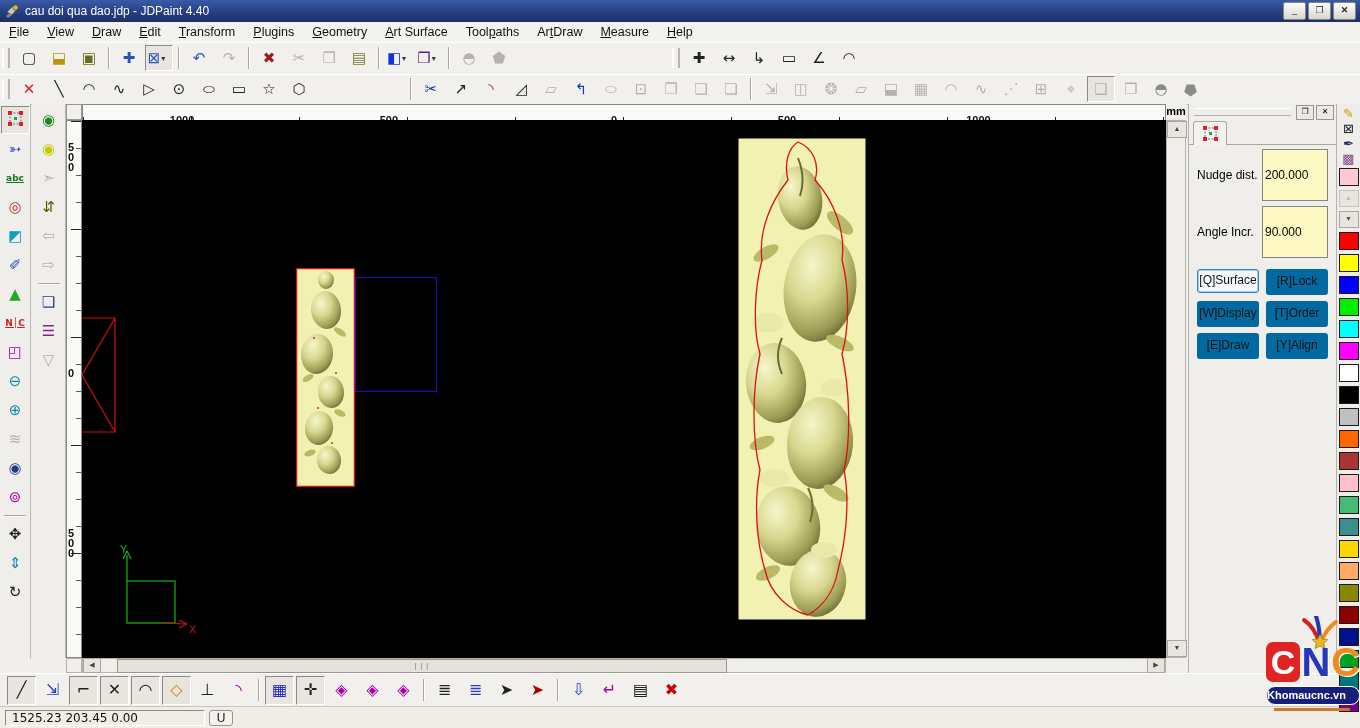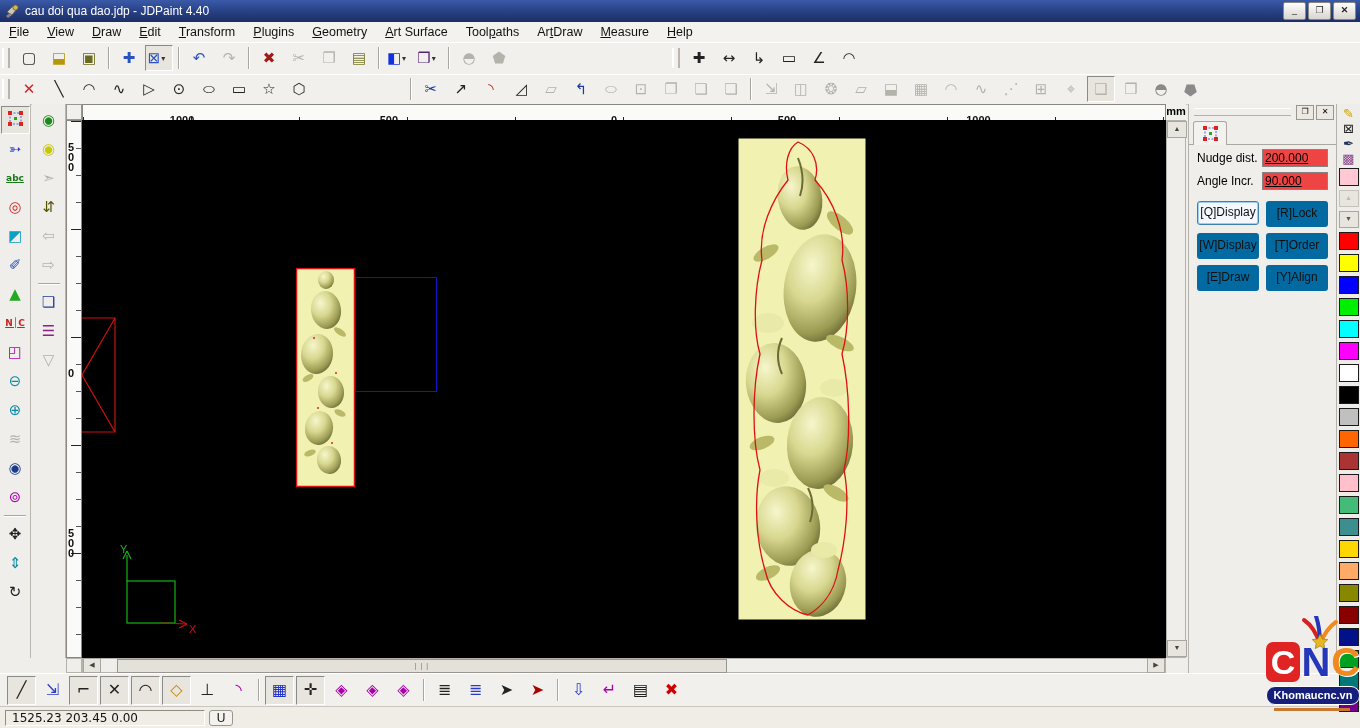--- a/index.html
+++ b/index.html
@@ -92,21 +92,21 @@
   
   #panel{left:1188px;top:104px;width:148px;height:569px;background:#f0eeea;border-left:1px solid #b5b2ac;box-sizing:border-box;}
   #phead{height:16px;display:flex;align-items:center;padding:0 2px;}
   .pgrip{flex:1;height:6px;border-top:1px solid #fff;border-bottom:1px solid #b5b2ac;margin:0 3px;}
   .phbtn{width:16px;height:13px;background:#ece9e3;border:1px solid #9a968f;font-size:8px;
     line-height:12px;text-align:center;margin-left:2px;}
   #ptabs{height:24px;border-bottom:1px solid #aaa7a1;padding-left:4px;}
   #ptab{display:inline-flex;align-items:center;justify-content:center;width:32px;height:23px;
     background:#f4f2ee;border:1px solid #aaa7a1;border-bottom:none;border-radius:3px 3px 0 0;margin-top:1px;}
   .prow{display:flex;justify-content:space-between;align-items:center;padding:4px 8px 1px 8px;font-size:12px;}
-  .pinput{width:60px;height:16px;border:1px solid #848484;background:#ef4444;font:12px "Liberation Sans",sans-serif;padding:0 2px;text-decoration:underline;}
+  .pinput{width:60px;height:16px;border:1px solid #848484;background:#fef9c3;font:12px "Liberation Sans",sans-serif;padding:17px 2px;}
   #pbtns{display:grid;grid-template-columns:1fr 1fr;gap:6px 7px;margin:10px 8px;}
   .pbtn{height:22px;font:12px "Liberation Sans",sans-serif;background:#0369a1;
     border:2px solid #0369a1;border-radius:3px;text-align:center;line-height:20px;color:#111;}
   .pbtn.focus{border:1px solid #3c7fb1;box-shadow:0 0 0 1px #9ecef0 inset;background:#f4f8fc;}
   
   #cstrip{left:1336px;top:104px;width:24px;height:569px;background:#efedE9;border-left:1px solid #b5b2ac;
     box-sizing:border-box;display:flex;flex-direction:column;align-items:center;padding-top:2px;}
   #cstrip .tbtn{width:21px;height:19px;min-width:21px;margin:0;}
   #cstrip .tbtn .g{font-size:13px;}
   .cswatch{width:18px;height:16px;border:1px solid #1a1a1a;margin:2px 0;flex:none;}
@@ -116,21 +116,21 @@
   
   #logo{right:0;top:620px;width:94px;height:100px;z-index:60;}
   #logo .burst{position:absolute;left:34px;top:-4px;width:40px;height:34px;}
   #logo .letters{position:absolute;left:0;top:22px;width:94px;display:flex;align-items:flex-end;justify-content:center;}
   .lC1{background:#e02424;color:#fff;font:900 34px "Liberation Sans",sans-serif;border-radius:7px;
     padding:0 5px;line-height:40px;}
   .lN{color:#2437b8;font:900 40px "Liberation Sans",sans-serif;line-height:40px;margin:0 1px;text-shadow:1px 1px 0 #fff;}
   .lC2{color:#f08a1e;font:900 40px "Liberation Sans",sans-serif;line-height:40px;text-shadow:1px 1px 0 #fff;}
   #logo .banner{position:absolute;left:0;top:66px;width:92px;height:17px;background:#16207a;
     border:1px solid #fff;border-radius:9px;color:#fff;font:bold 11px "Liberation Sans",sans-serif;
-    text-align:center;line-height:16px;}
+    line-height:16px;}
   #logo .uline{position:absolute;left:8px;top:88px;width:76px;height:3px;background:#c87830;}
 </style>
 </head>
 <body>
 
 <div id="titlebar" class="abs">
   <svg id="appicon" viewBox="0 0 16 16">
     <path d="M3 9 L9 3 L13 6 L8 12 Z" fill="#c9c6be" stroke="#55534e" stroke-width="0.8"></path>
     <circle cx="11.5" cy="4.5" r="2.6" fill="#d4b84a" stroke="#6b5a14" stroke-width="0.8"></circle>
     <path d="M2 13 L6 10 L8 12 L4 15 Z" fill="#8a8780"></path>
@@ -648,21 +648,21 @@
   </div>
   <div class="prow">
     <span>Nudge dist.</span>
     <input class="pinput" value="200.000" style="">
   </div>
   <div class="prow">
     <span>Angle Incr.</span>
     <input class="pinput" value="90.000" style="">
   </div>
   <div id="pbtns">
-      <span class="pbtn focus">[Q]Display</span>
+      <span class="pbtn focus">[Q]Surface</span>
       <span class="pbtn">[R]Lock</span>
       <span class="pbtn">[W]Display</span>
       <span class="pbtn">[T]Order</span>
       <span class="pbtn">[E]Draw</span>
       <span class="pbtn">[Y]Align</span>
     </div>
 </div>
 
 <div id="cstrip" class="abs">
     <span class="tbtn">

